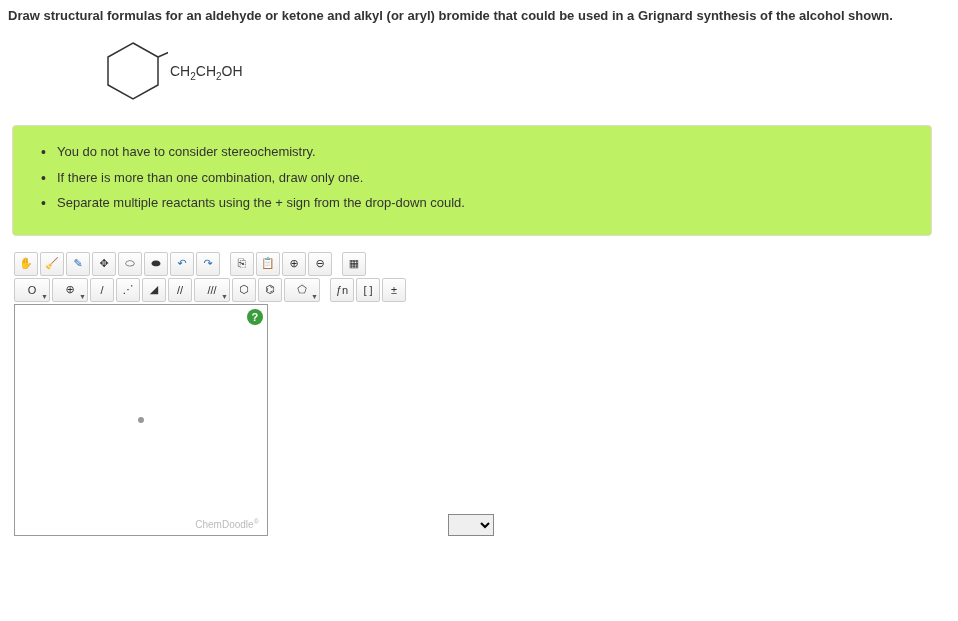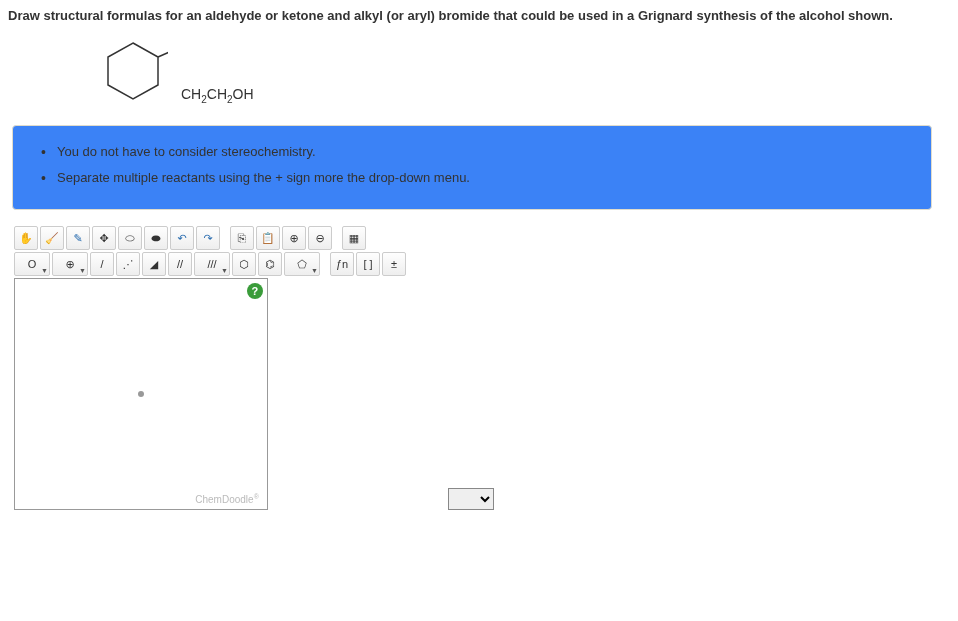--- a/index.html
+++ b/index.html
@@ -9,35 +9,34 @@
       color: #333;
       background: #fff;
       padding: 8px;
     }
     .question-text {
       margin-bottom: 12px;
       font-weight: bold;
     }
     .molecule-display {
       display: flex;
-      align-items: flex-end;
+      align-items: center;
       margin-left: 90px;
       margin-bottom: 20px;
-      gap: 11px;
     }
     .hexagon-svg { display: block; }
     .molecule-label {
       font-size: 14px;
       margin-left: 2px;
       margin-top: 4px;
     }
     .molecule-label sub { font-size: 10px; }
     .instructions-box {
       border: 1px solid #e0dccc;
-      background: #3b82f6;
+      background: #bef264;
       border-radius: 4px;
       padding: 16px 20px;
       margin: 8px 4px 16px 4px;
       width: 920px;
     }
     .instructions-box ul {
       list-style: none;
       padding-left: 8px;
     }
     .instructions-box li {
@@ -151,21 +150,22 @@
   <svg class="hexagon-svg" width="70" height="70" viewBox="0 0 70 70">
     <polygon points="35,8 60,22 60,50 35,64 10,50 10,22" fill="none" stroke="#333" stroke-width="1.5"></polygon>
     <line x1="60" y1="22" x2="78" y2="14" stroke="#333" stroke-width="1.5"></line>
   </svg>
   <div class="molecule-label">CH<sub>2</sub>CH<sub>2</sub>OH</div>
 </div>
 
 <div class="instructions-box">
   <ul>
     <li>You do not have to consider stereochemistry.</li>
-    <li>Separate multiple reactants using the + sign more the drop-down menu.</li>
+    <li>If there is more than one combination, draw only one.</li>
+    <li>Separate multiple reactants using the + sign from the drop-down could.</li>
   </ul>
 </div>
 
 <div class="sketcher-container">
   <div class="toolbar">
     <div class="toolbar-btn ic-hand">✋</div>
     <div class="toolbar-btn">🧹</div>
     <div class="toolbar-btn ic-blue">✎</div>
     <div class="toolbar-btn">✥</div>
     <div class="toolbar-btn">⬭</div>

